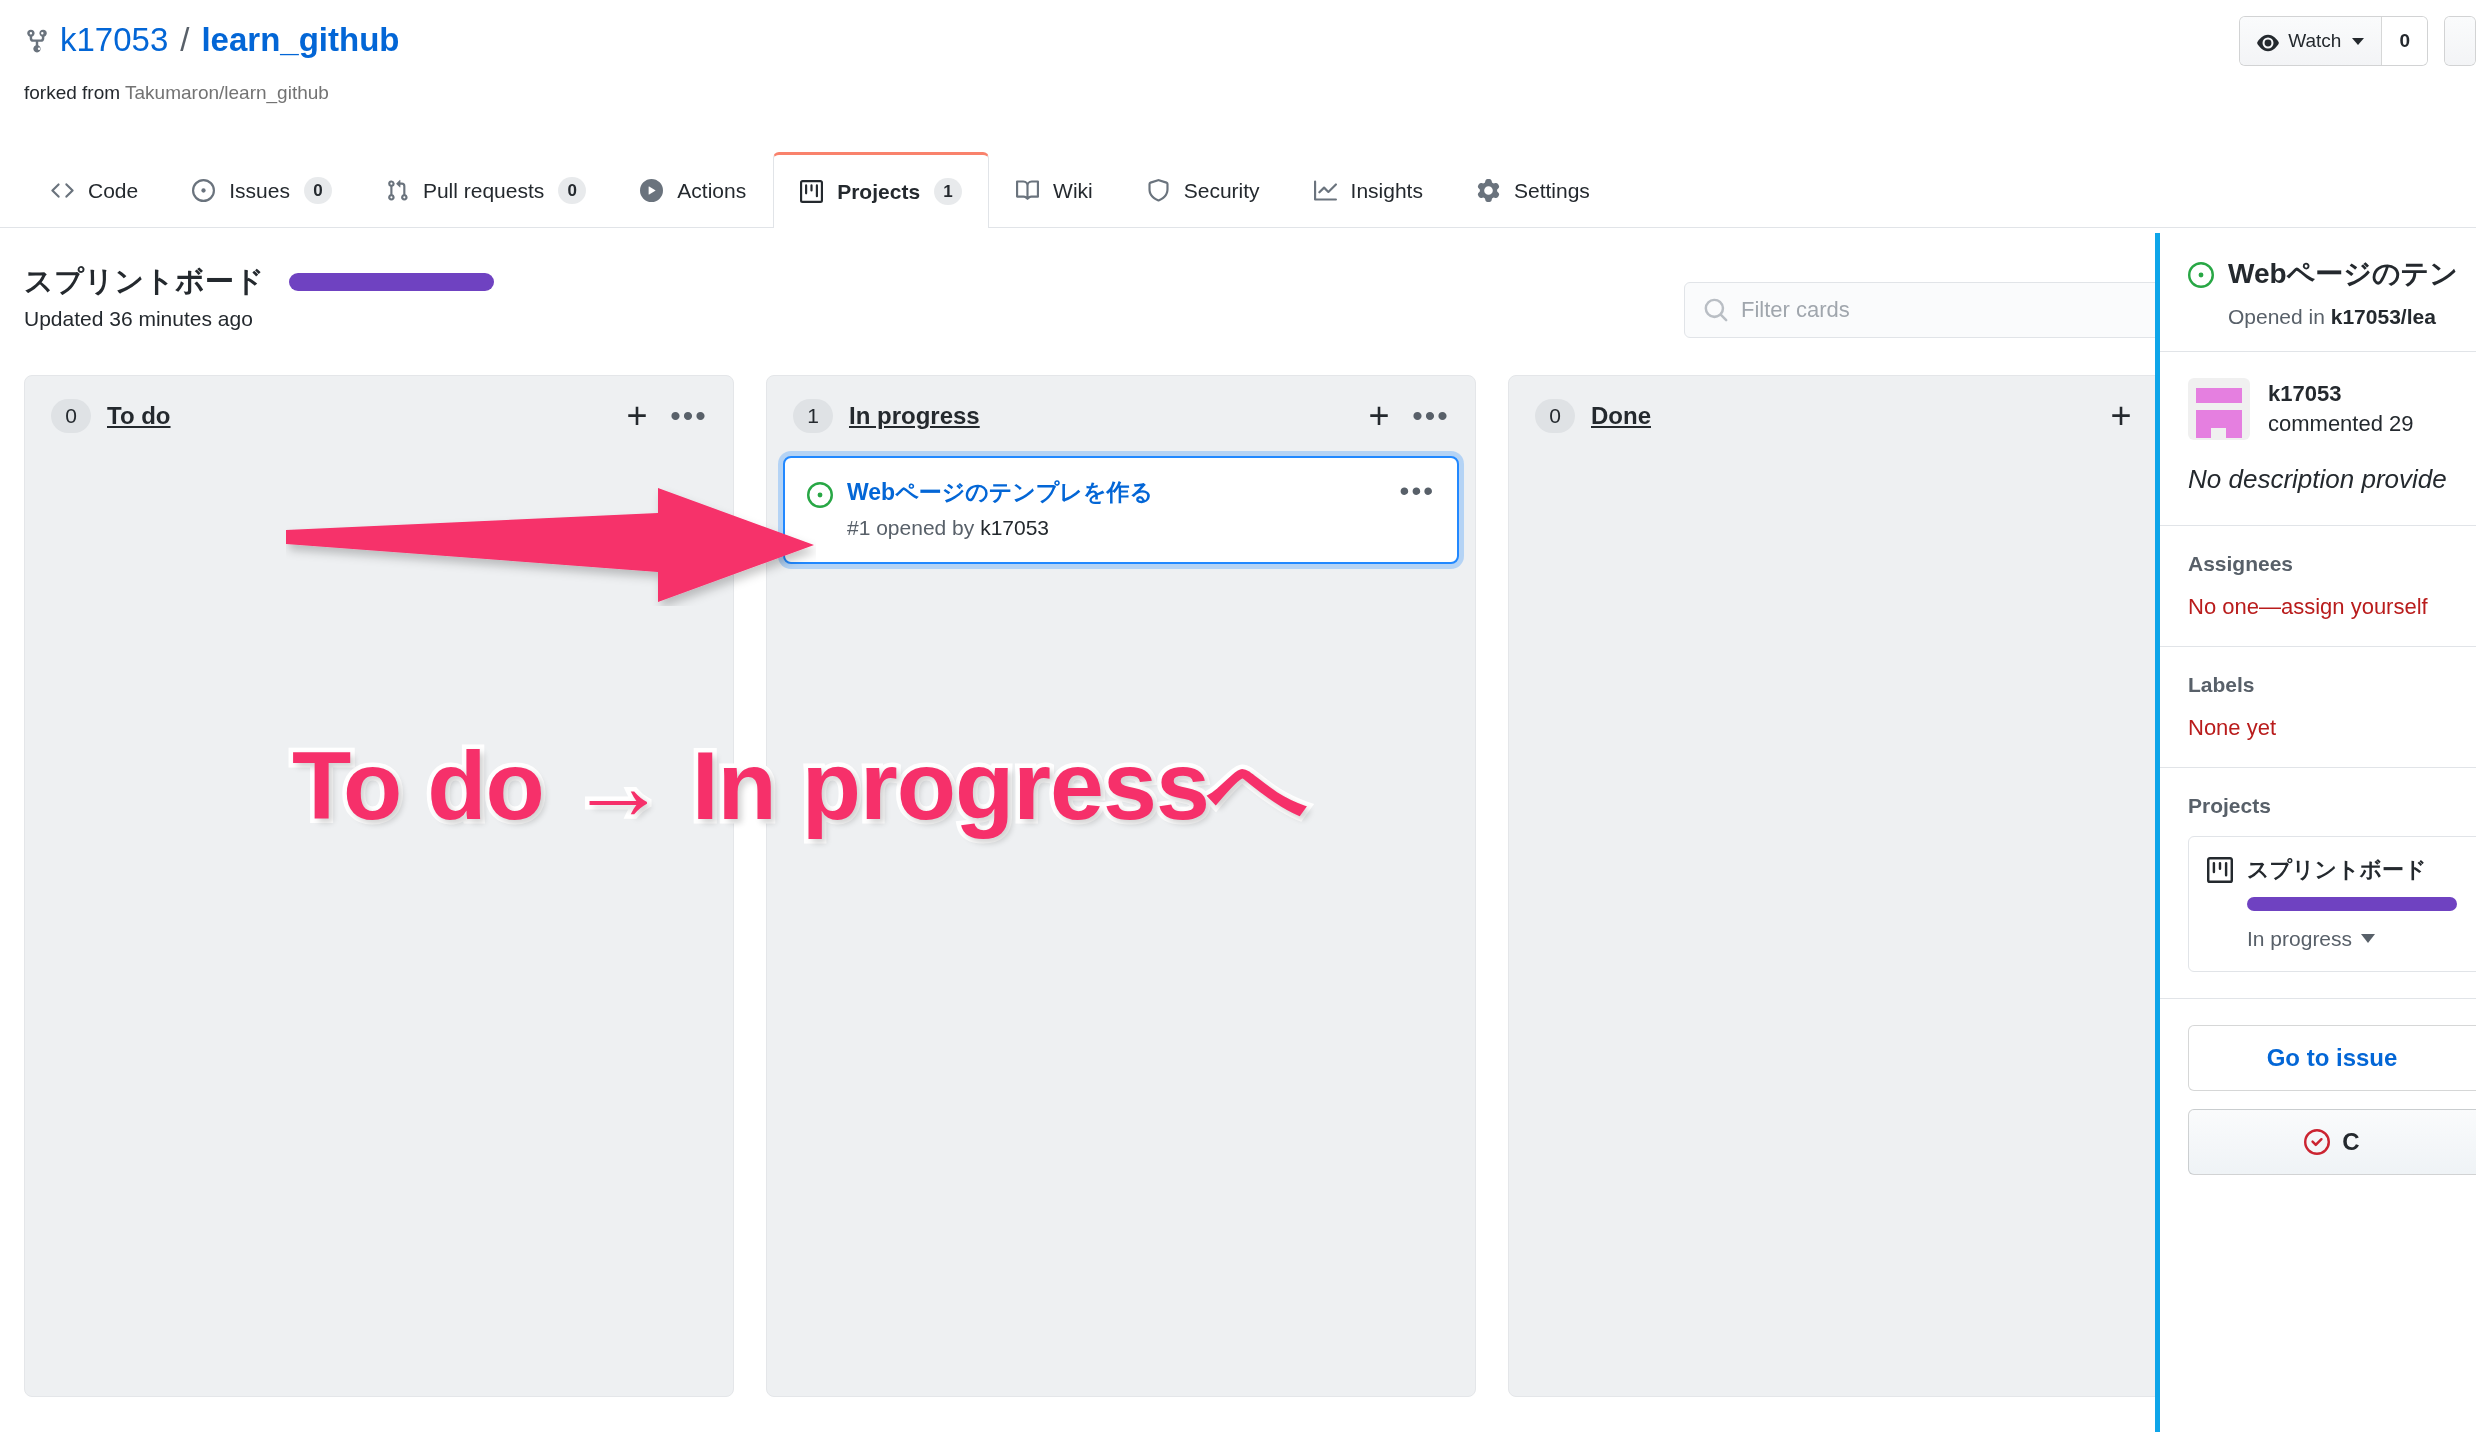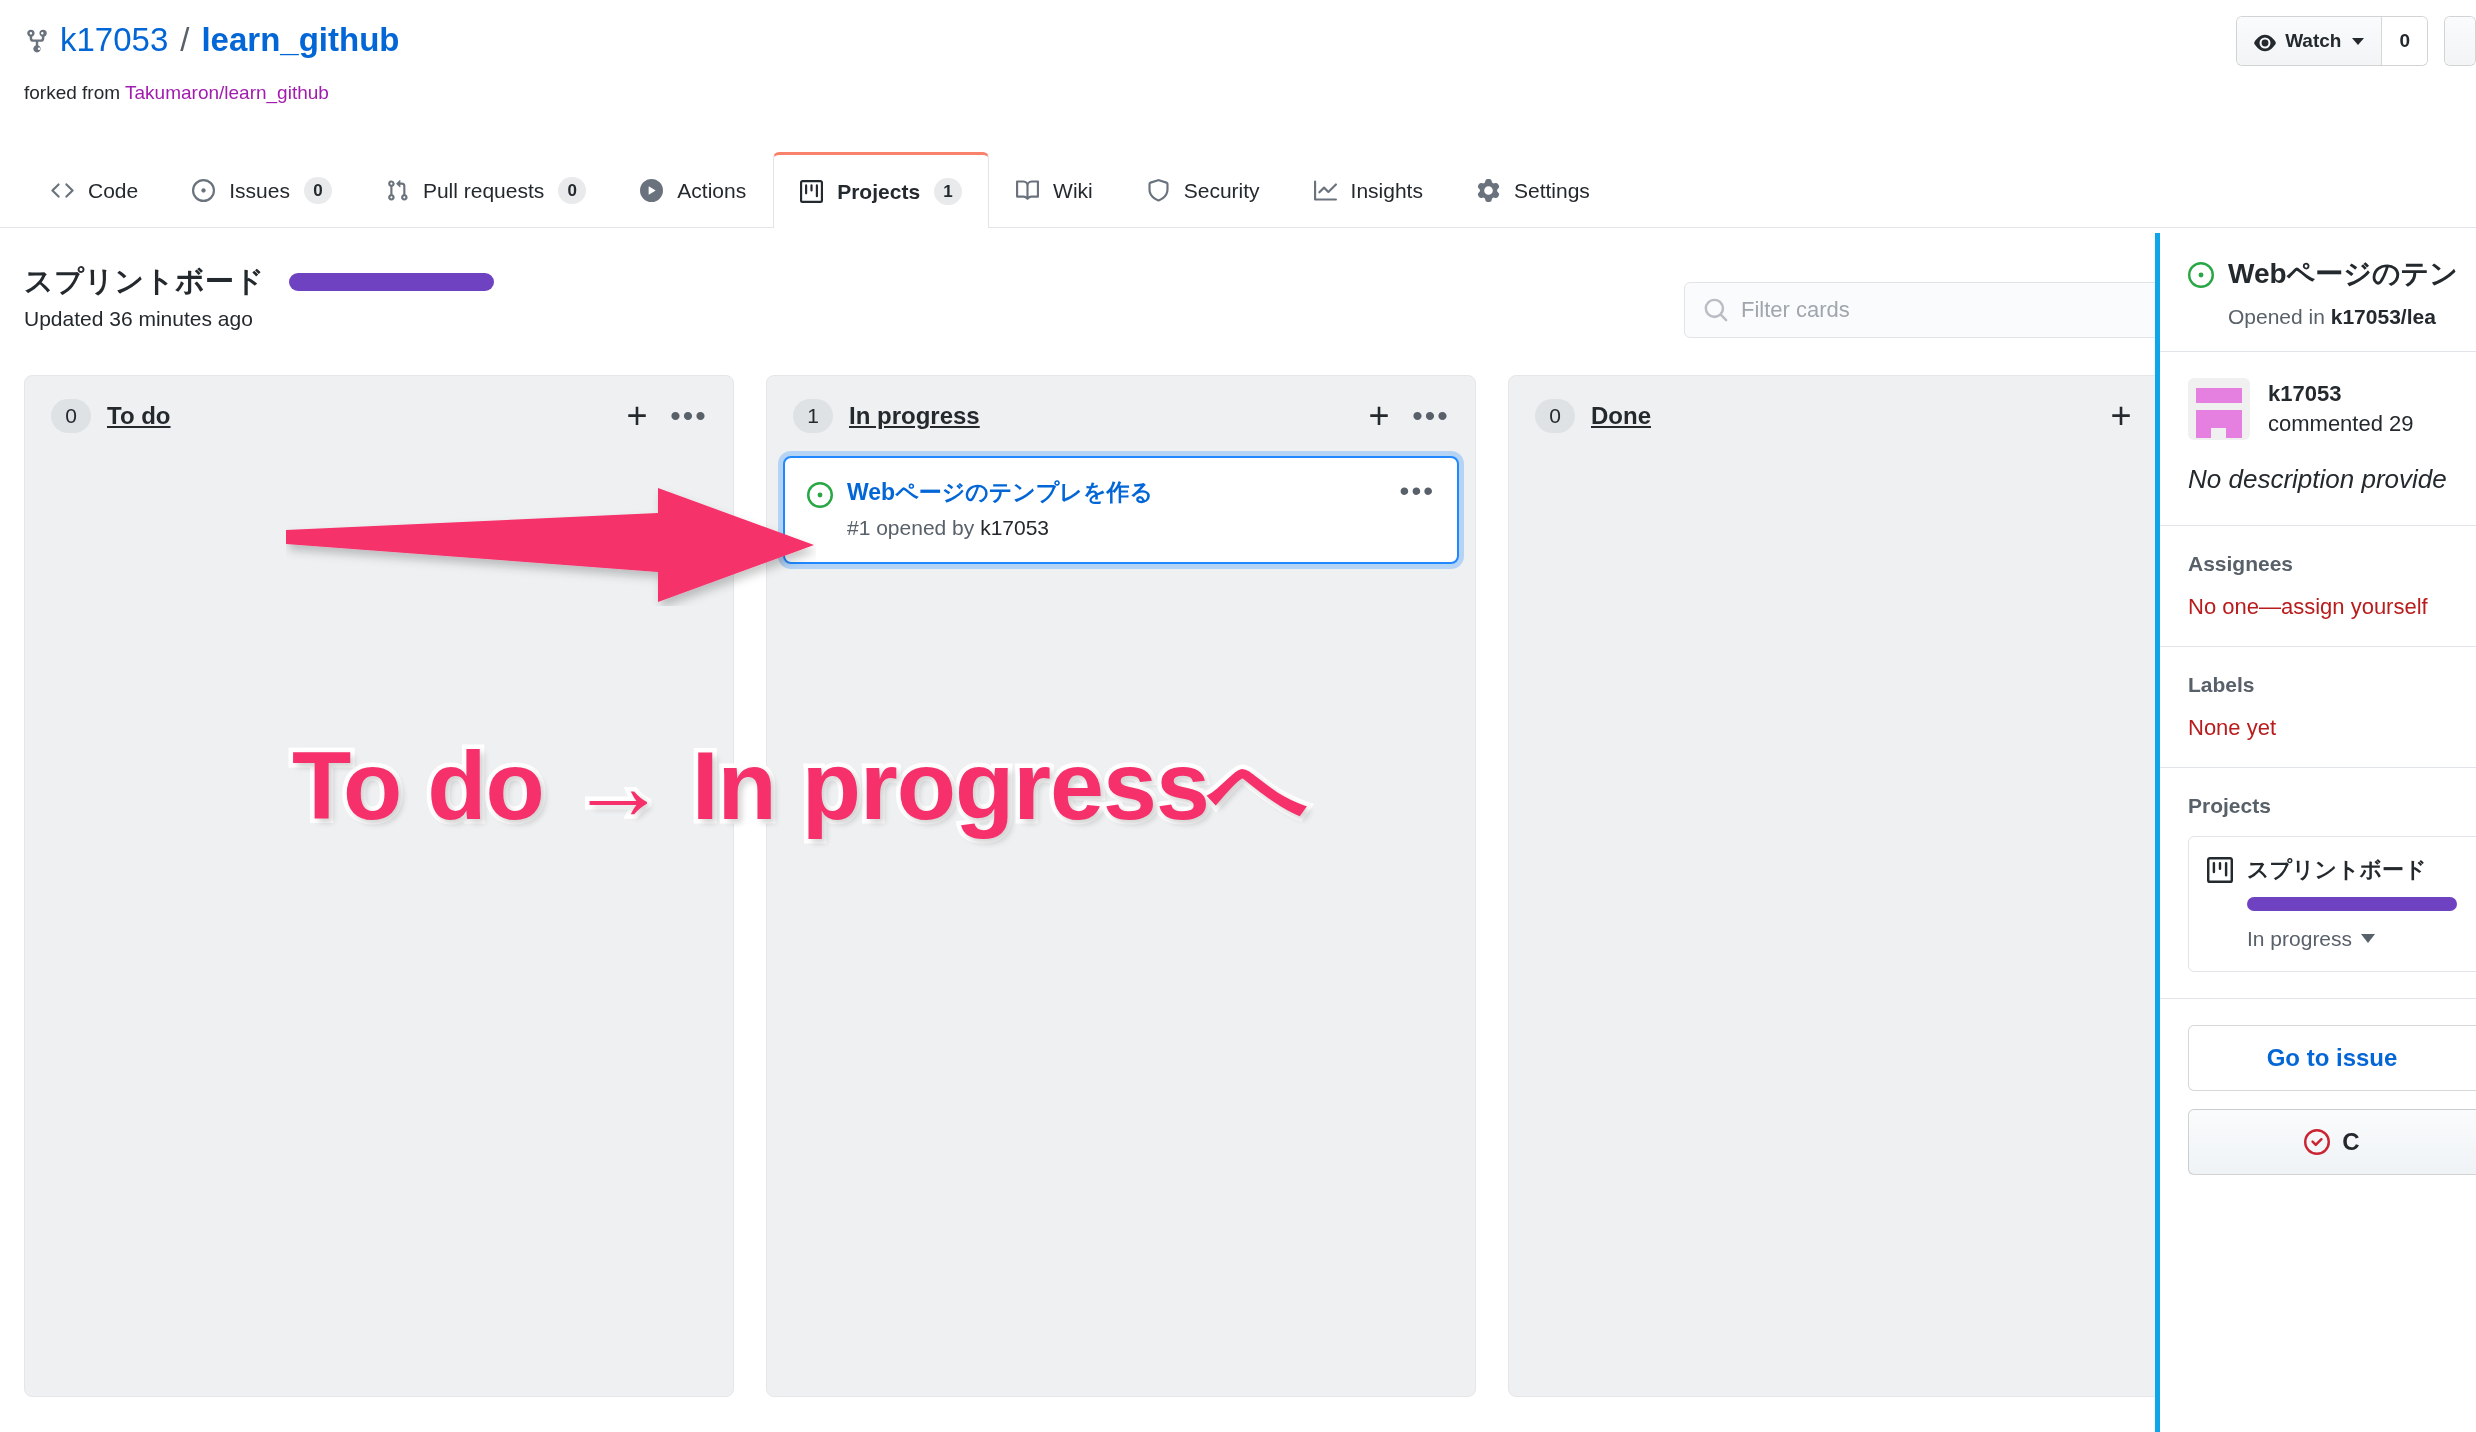--- a/index.html
+++ b/index.html
@@ -51,21 +51,21 @@
     color: #0366d6;
     font-weight: 700;
     text-decoration: none;
   }
   .forked-from {
     position: absolute;
     left: 24px; top: 82px;
     font-size: 19px;
     color: #24292e;
   }
-  .forked-from a { color: #a21caf; text-decoration: none; }
+  .forked-from a { color: #737373; text-decoration: none; }
 
   
   .header-actions {
     position: absolute;
     right: 0; top: 16px;
     display: flex;
     gap: 16px;
     align-items: flex-start;
   }
   .btn-group {
@@ -76,21 +76,21 @@
     border: 1px solid rgba(27,31,35,0.18);
     background: #fafbfc;
   }
   .btn-group .btn-main {
     display: flex;
     align-items: center;
     gap: 9px;
     padding: 0 17px;
     background: linear-gradient(#fafbfc, #f3f4f6);
     font-size: 19px;
-    font-weight: 700;
+    font-weight: 400;
     color: #24292e;
     cursor: pointer;
     white-space: nowrap;
   }
   .btn-group .btn-count {
     display: flex;
     align-items: center;
     padding: 0 17px;
     background: #ffffff;
     border-left: 1px solid rgba(27,31,35,0.18);

